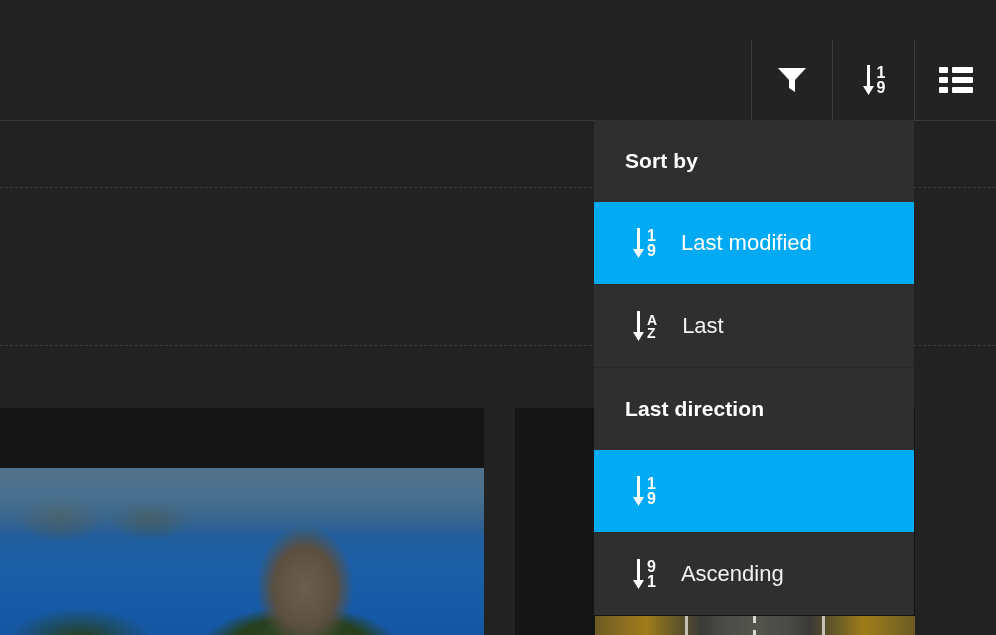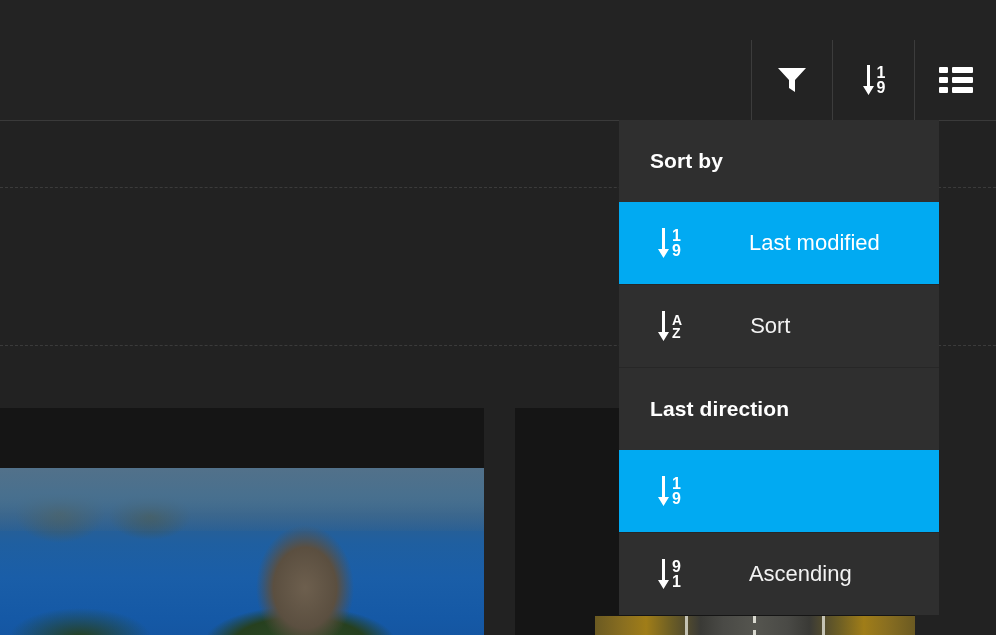--- a/index.html
+++ b/index.html
@@ -108,39 +108,39 @@
     background:rgba(235,235,225,0.75);
   }
   .road-center {
     position:absolute; bottom:0; width:3px; height:100%;
     background:repeating-linear-gradient(to bottom,
       rgba(240,240,230,0.85) 0 7px, rgba(240,240,230,0) 7px 14px);
   }
 
   
   .menu {
-    position:absolute; left:619px; top:120px; width:320px;
+    position:absolute; left:594px; top:120px; width:320px;
     background:#14b8a6;
     z-index:20;
   }
   .menu-header {
     height:82px; display:flex; align-items:center;
     padding-left:31px;
     background:#2f2f2f;
     color:#ffffff; font-size:21px; font-weight:700;
     letter-spacing:0.1px;
   }
   .menu-item {
     height:82px; display:flex; align-items:center;
     padding-left:38px; gap:25px;
     background:#2f2f2f; color:#f2f2f2; font-size:22px;
     cursor:pointer;
   }
   .menu-item.selected { background:#01aaf2; color:#ffffff; }
-  .menu-item .label { white-space:nowrap;margin-left:43px; }
+  .menu-item .label { white-space:nowrap; }
   .menu-sep { height:1px; background:#272727; }
 </style>
 </head>
 <body>
 
 <div id="app">
 
   <div class="bg-area">
     <div class="dash-div" style="top:66px;"></div>
     <div class="dash-div" style="top:224px;"></div>
@@ -219,21 +219,21 @@
     <div class="menu-item">
       <span class="sorticon small">
         <svg class="arrow" viewBox="0 0 13 30">
           <path d="M5 0 h3 v21 h4 l-5.5 9 l-5.5 -9 h4 z" fill="#ffffff"></path>
         </svg>
         <span class="chars">
           <span>A</span>
           <span>Z</span>
         </span>
       </span>
-      <span class="label">Sort</span>
+      <span class="label">Last</span>
     </div>
 
     <div class="menu-sep"></div>
 
     <div class="menu-header">Last direction</div>
 
     <div class="menu-item selected">
       <span class="sorticon">
         <svg class="arrow" viewBox="0 0 13 30">
           <path d="M5 0 h3 v21 h4 l-5.5 9 l-5.5 -9 h4 z" fill="#ffffff"></path>

